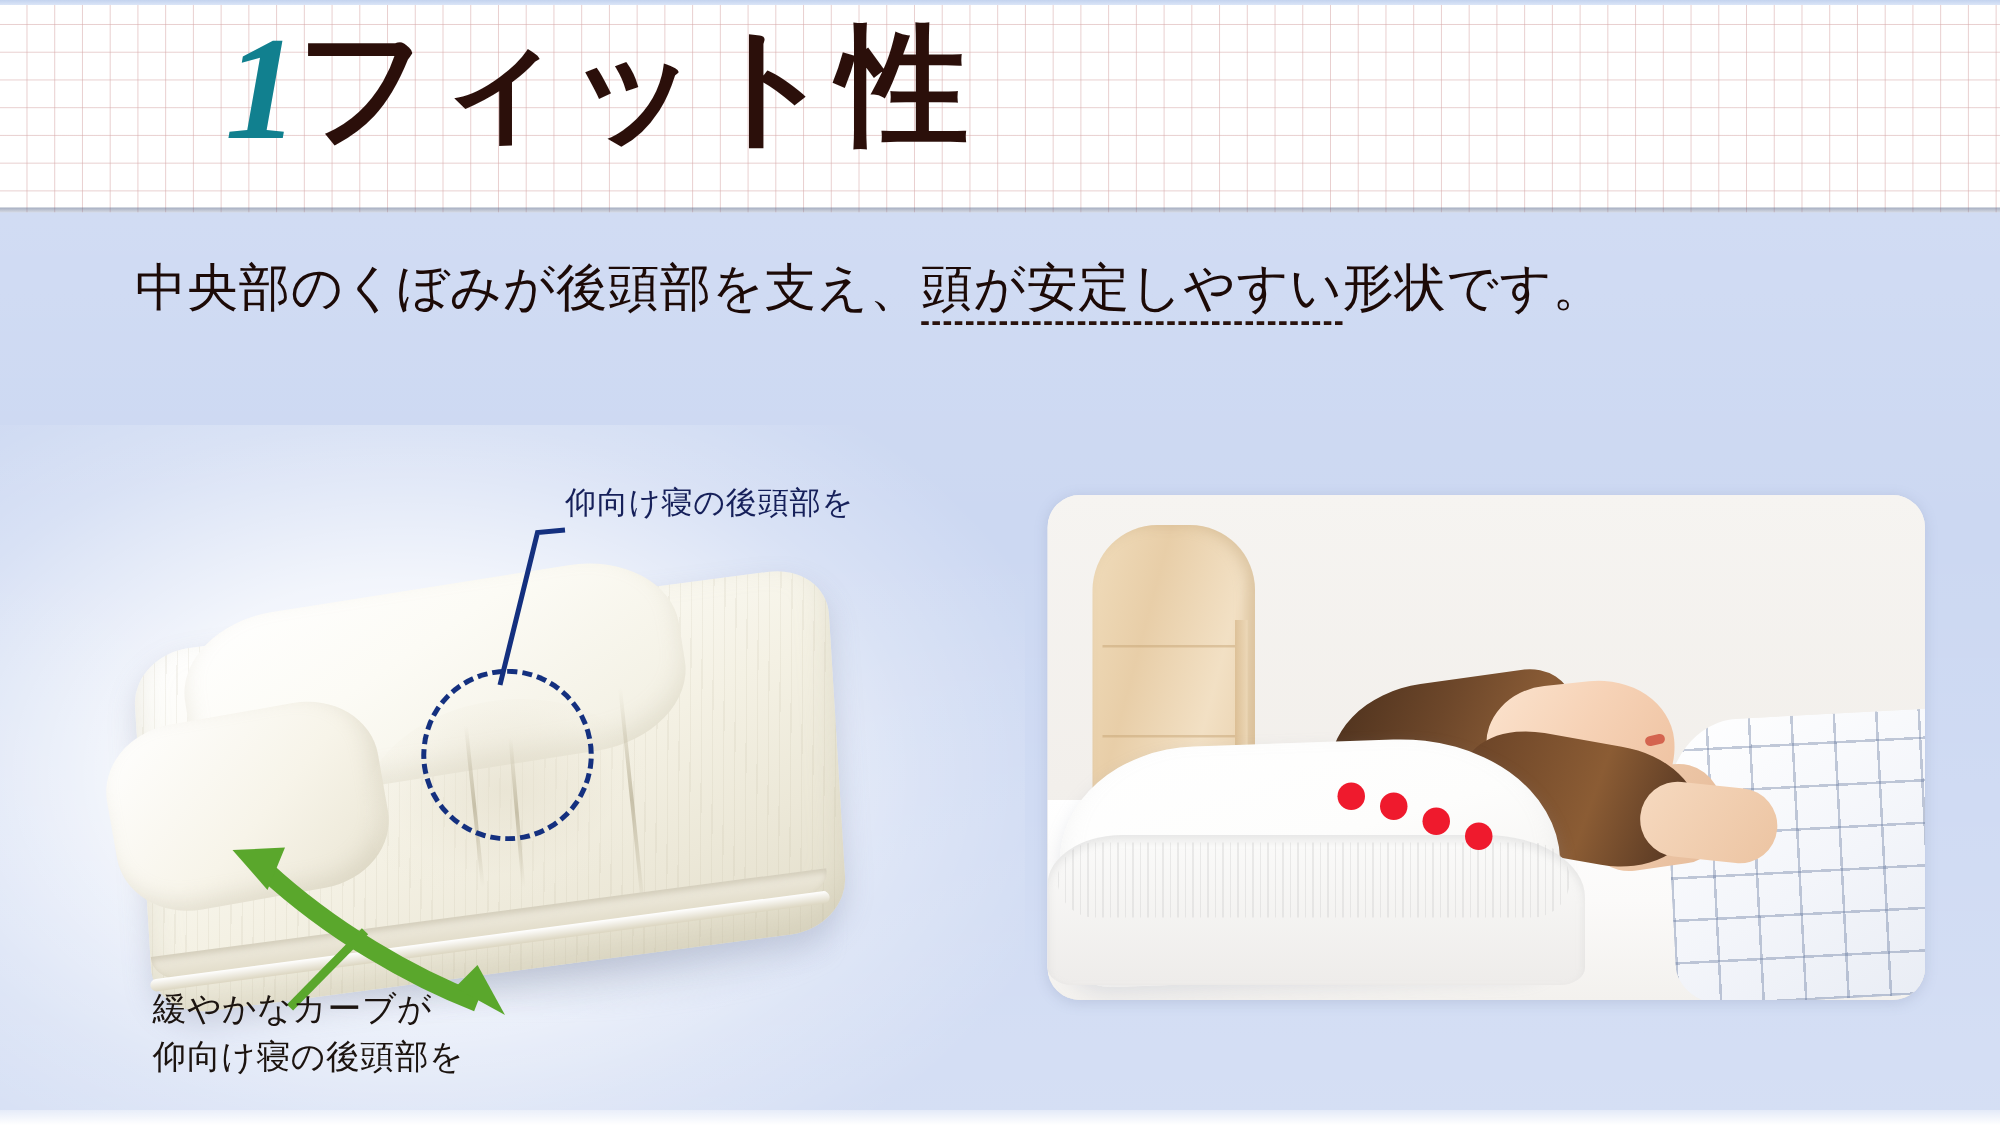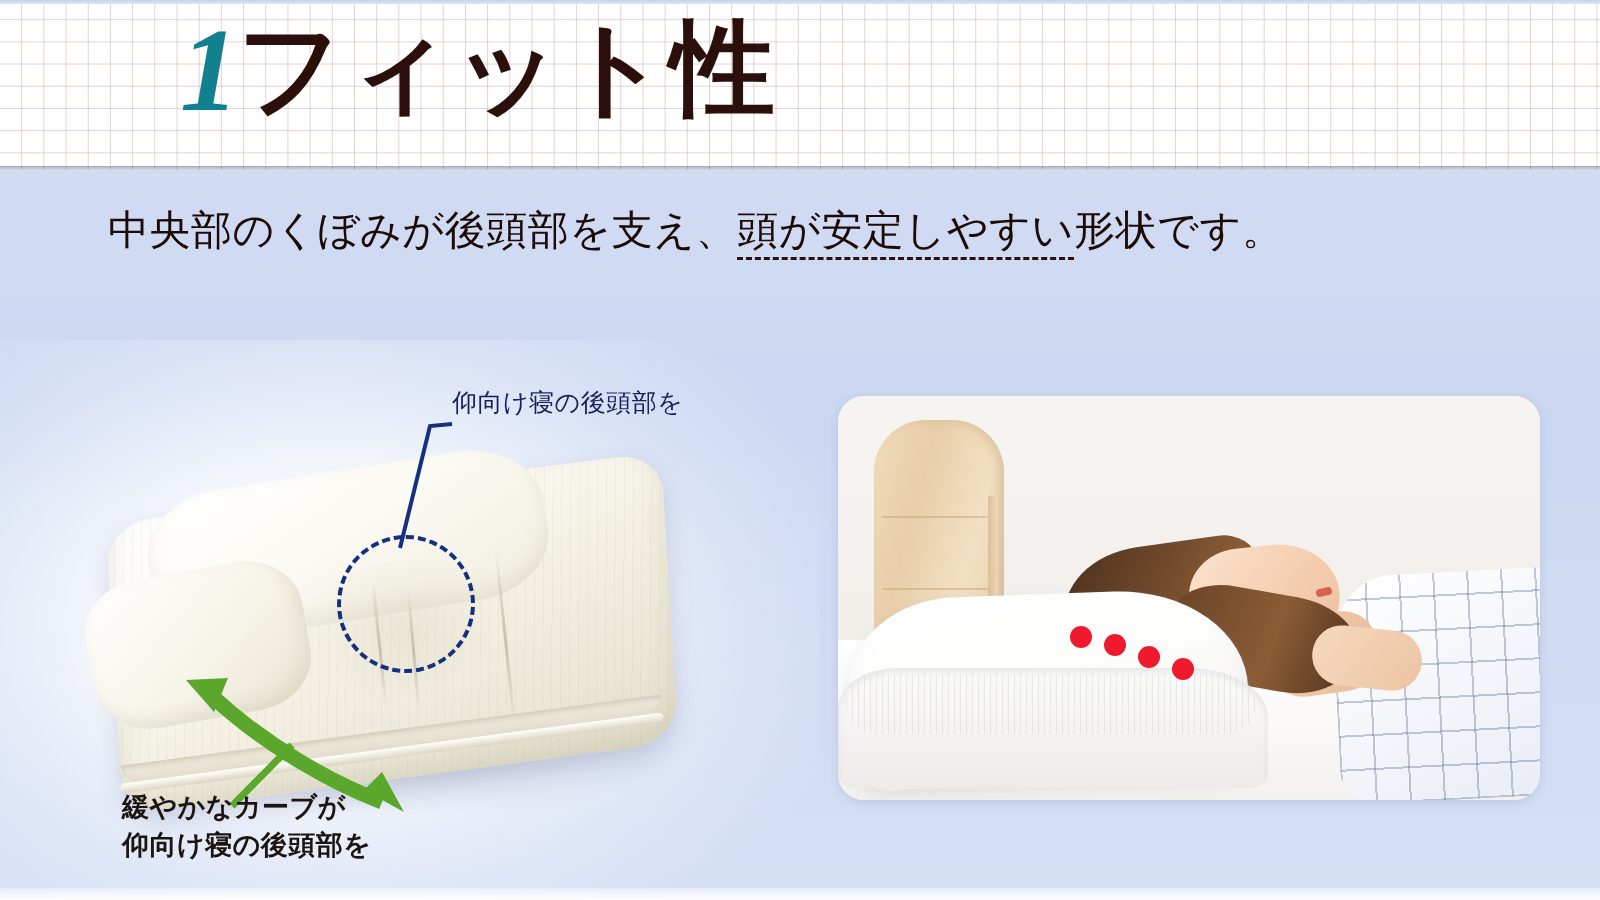--- a/index.html
+++ b/index.html
@@ -147,21 +147,21 @@
   .leader-svg{position:absolute;left:0;top:0;width:1600px;height:900px;pointer-events:none;}
 
   .callout-top{
     position:absolute;left:452px;top:385px;
     font-size:25px;color:#16205a;line-height:1.42;
     letter-spacing:.5px;white-space:nowrap;font-weight:500;
   }
   .callout-bottom{
     position:absolute;left:122px;top:788px;
     font-size:27px;color:#1c1410;line-height:1.42;
-    letter-spacing:.5px;white-space:nowrap;font-weight:700;
+    letter-spacing:.5px;white-space:nowrap;font-weight:400;
   }
 
   
   .photo{
     position:absolute;left:838px;top:396px;width:702px;height:404px;
     border-radius:26px;overflow:hidden;
     background:#f7f5f2;
     box-shadow:0 2px 10px rgba(110,125,160,.22);
   }
   .ph-wall{

